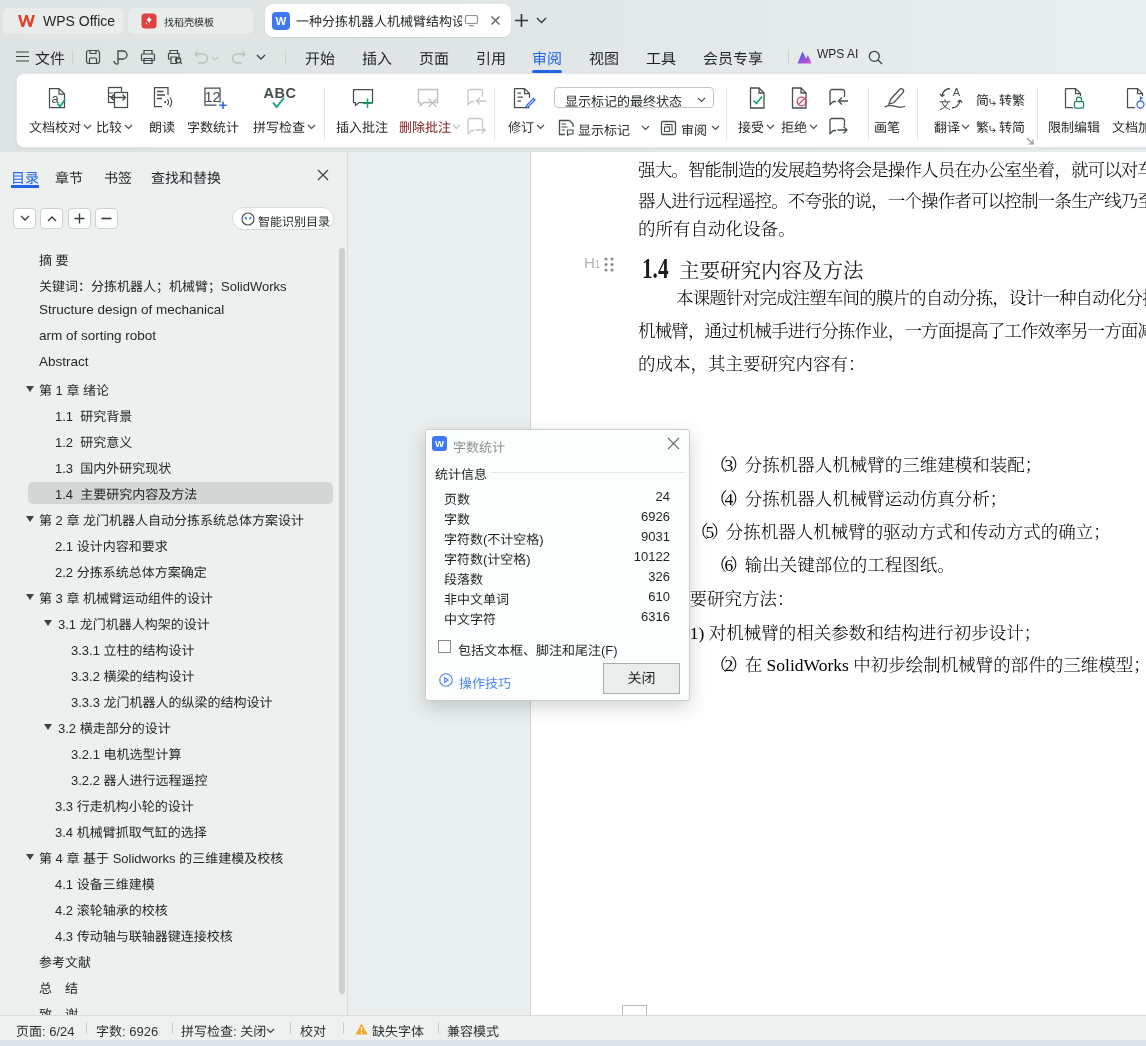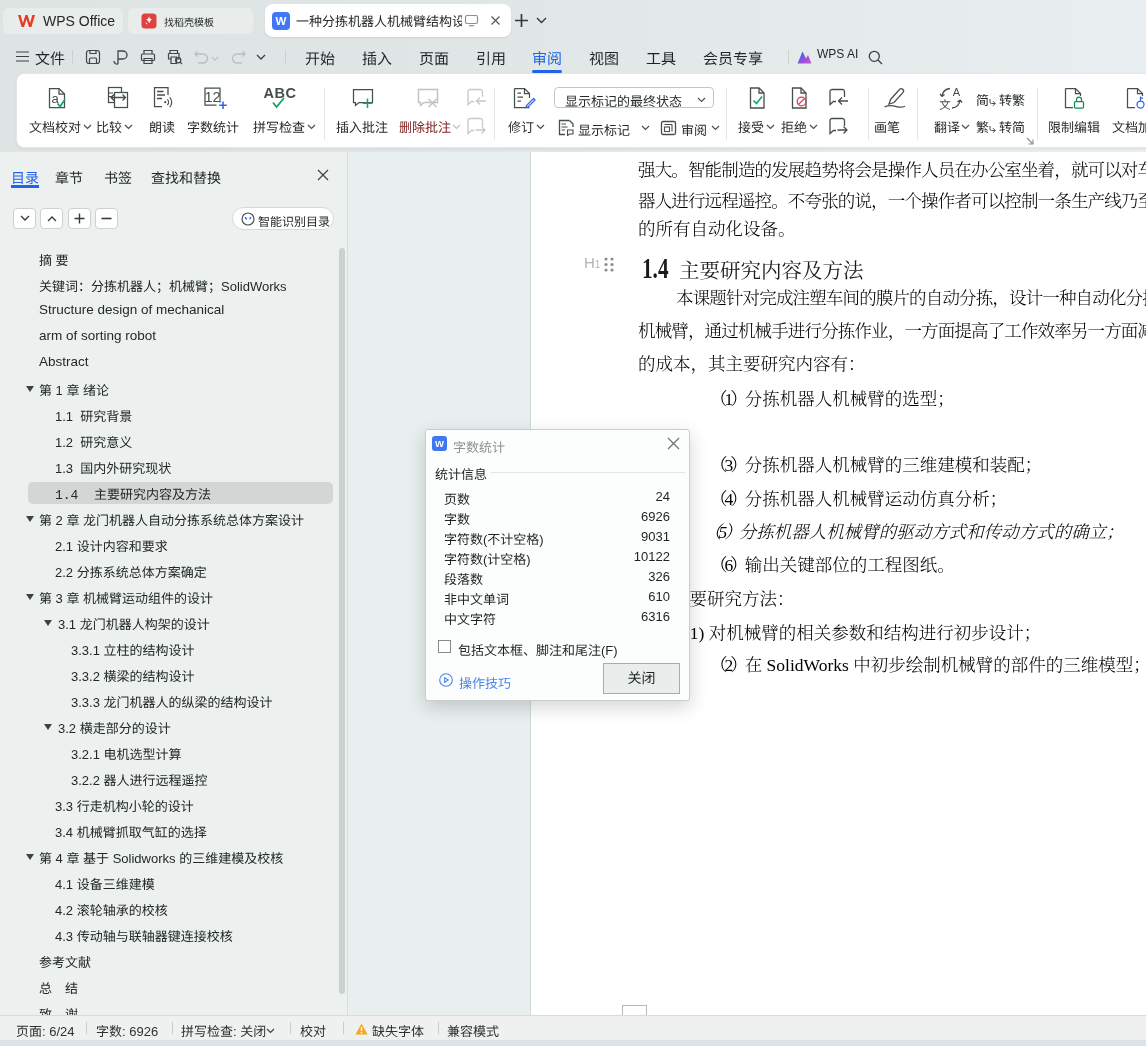--- a/index.html
+++ b/index.html
@@ -389,21 +389,21 @@
   <span class="toc" style="left:39px; top:98px;">摘 要</span>
   <span class="toc" style="left:39px; top:124px;">关键词：分拣机器人；机械臂；SolidWorks</span>
   <span class="toc tocen" style="left:39px; top:150px;">Structure design of mechanical</span>
   <span class="toc tocen" style="left:39px; top:176px;">arm of sorting robot</span>
   <span class="toc tocen" style="left:39px; top:202px;">Abstract</span>
   <div class="tri" style="left:26px; top:234px;"></div>
     <span class="toc" style="left:39px; top:228px;">第 1 章 绪论</span>
   <span class="toc" style="left:55px; top:254px;">1.1&nbsp; 研究背景</span>
   <span class="toc" style="left:55px; top:280px;">1.2&nbsp; 研究意义</span>
   <span class="toc" style="left:55px; top:306px;">1.3&nbsp; 国内外研究现状</span>
-  <span class="toc" style="left:55px; top:332px;font-family:Liberation Mono, monospace;">1.4&nbsp; 主要研究内容及方法</span>
+  <span class="toc" style="left:55px; top:332px;">1.4&nbsp; 主要研究内容及方法</span>
   <div class="tri" style="left:26px; top:364px;"></div>
     <span class="toc" style="left:39px; top:358px;">第 2 章 龙门机器人自动分拣系统总体方案设计</span>
   <span class="toc" style="left:55px; top:384px;">2.1 设计内容和要求</span>
   <span class="toc" style="left:55px; top:410px;">2.2 分拣系统总体方案确定</span>
   <div class="tri" style="left:26px; top:442px;"></div>
     <span class="toc" style="left:39px; top:436px;">第 3 章 机械臂运动组件的设计</span>
   <div class="tri" style="left:44px; top:468px;"></div>
     <span class="toc" style="left:58px; top:462px;">3.1 龙门机器人构架的设计</span>
   <span class="toc" style="left:71px; top:488px;">3.3.1 立柱的结构设计</span>
   <span class="toc" style="left:71px; top:514px;">3.3.2 横梁的结构设计</span>
@@ -442,24 +442,23 @@
         <circle cx="8" cy="7.5" r="1.6"></circle>
         <circle cx="2" cy="13" r="1.6"></circle>
         <circle cx="8" cy="13" r="1.6"></circle>
       </g>
     </svg>
   <span class="doc" style="left:289px; top:100px; font-size:29.5px; font-weight:bold; color:#1b1b1b; display:inline-block; transform:scaleX(0.72); transform-origin:0 0;">1.4</span>
   <span class="doc" style="left:326px; top:102px; font-size:20.5px; font-weight:400; color:#1b1b1b;">主要研究内容及方法</span>
   <span class="doc" style="left:323px; top:132px; letter-spacing:-0.85px;">本课题针对完成注塑车间的膜片的自动分拣，设计一种自动化分拣</span>
   <span class="doc" style="left:285px; top:165px; letter-spacing:-0.85px;">机械臂，通过机械手进行分拣作业，一方面提高了工作效率另一方面减</span>
   <span class="doc" style="left:285px; top:198px;">的成本，其主要研究内容有：</span>
-  <span class="doc" style="left:357px; top:233px;"><span class="pn">（1）</span>分拣机器人机械臂的选型；</span>
   <span class="doc" style="left:357px; top:299px;"><span class="pn">（3）</span>分拣机器人机械臂的三维建模和装配；</span>
   <span class="doc" style="left:357px; top:333px;"><span class="pn">（4）</span>分拣机器人机械臂运动仿真分析；</span>
-  <span class="doc" style="left:351px; top:366px;font-style:italic;"><span class="pn">（5）</span>分拣机器人机械臂的驱动方式和传动方式的确立；</span>
+  <span class="doc" style="left:338px; top:366px;"><span class="pn">（5）</span>分拣机器人机械臂的驱动方式和传动方式的确立；</span>
   <span class="doc" style="left:357px; top:399px;"><span class="pn">（6）</span>输出关键部位的工程图纸。</span>
   <span class="doc" style="left:319px; top:433px;">主要研究方法：</span>
   <span class="doc" style="left:331px; top:467px;">(1) 对机械臂的相关参数和结构进行初步设计；</span>
   <span class="doc" style="left:357px; top:499px;"><span class="pn">（2）</span>在 SolidWorks 中初步绘制机械臂的部件的三维模型；</span>
 
   <div class="abs" style="left:269px; top:853px; width:25px; height:10px; border-top:1px solid #b4bab8; border-left:1px solid #b4bab8; border-right:1px solid #b4bab8;"></div>
 </div>
 
 <div class="abs" id="dlg">
   <svg style="position:absolute; left:6px; top:6px;" width="15" height="15" viewBox="0 0 15 15">

